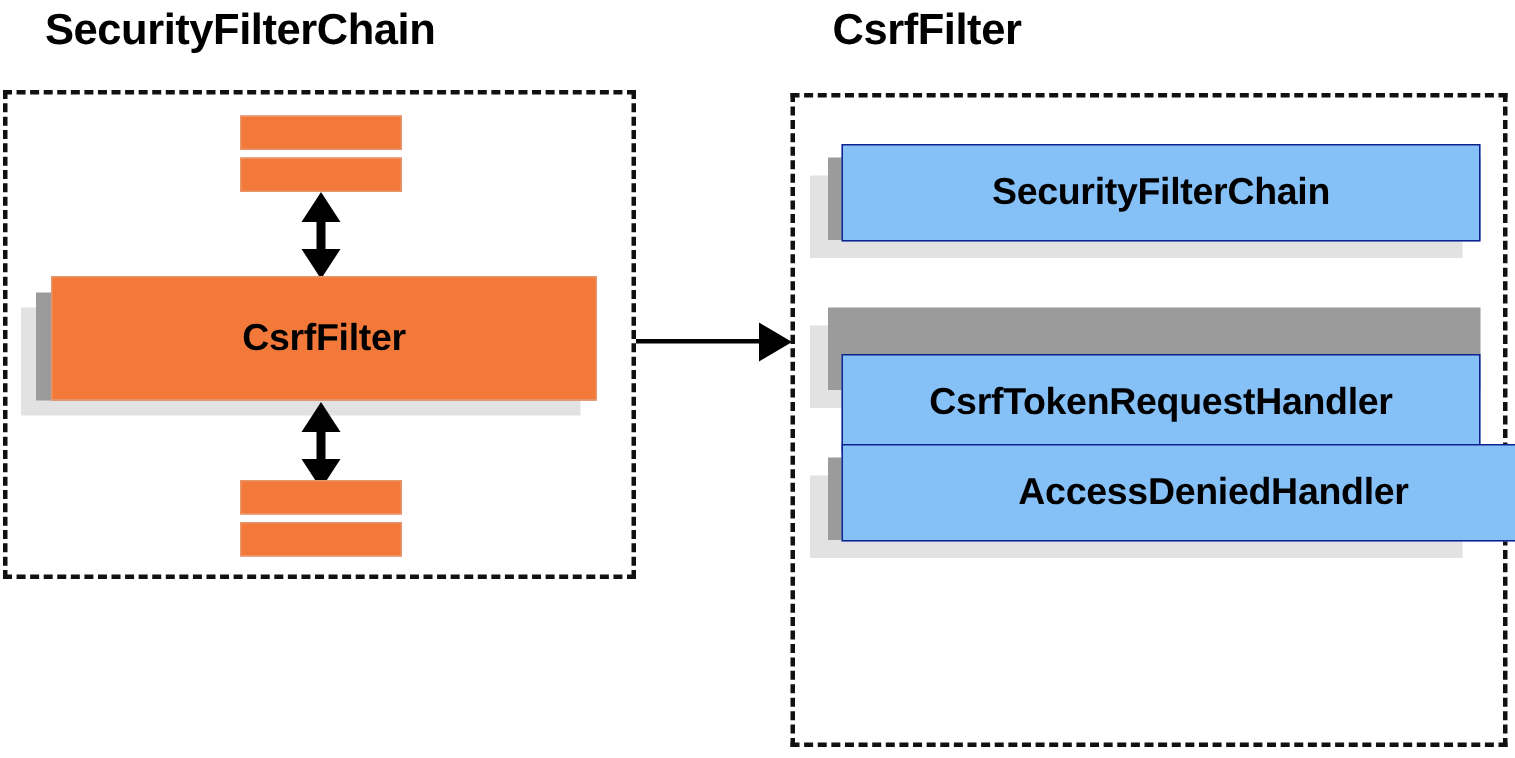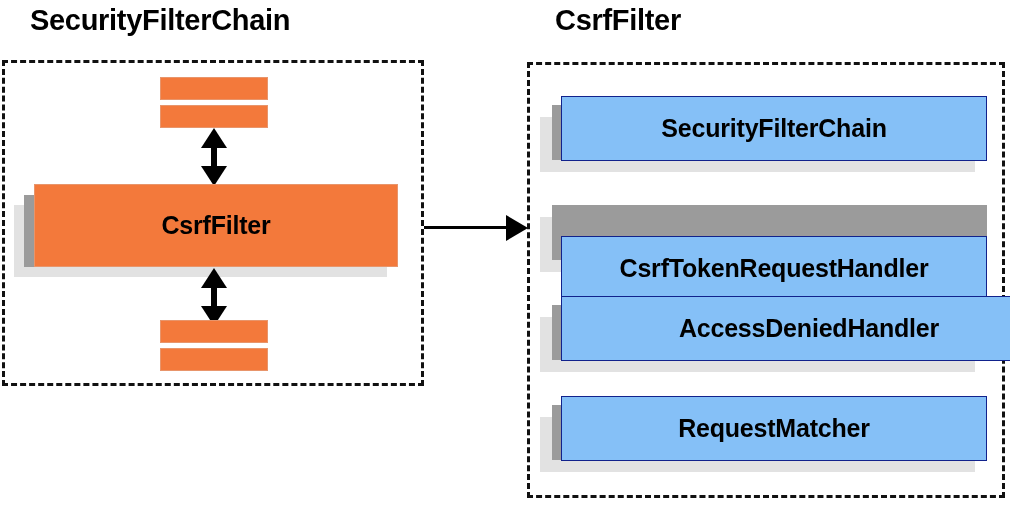--- a/index.html
+++ b/index.html
@@ -158,21 +158,14 @@
   </div>
 
   <div class="block" style="left:540px;top:296px;width:460px;height:90px;">
     <div class="sh-light" style="left:0px;top:21px;width:435px;height:55px;"></div>
     <div class="sh-dark" style="left:12px;top:9px;width:435px;height:55px;"></div>
     <div class="face face-blue" style="left:21px;top:0px;width:496px;height:65px;">
       <span class="lbl">AccessDeniedHandler</span>
     </div>
   </div>
 
-  <div class="block" style="left:540px;top:396px;width:460px;height:90px;">
-    <div class="sh-light" style="left:0px;top:21px;width:435px;height:55px;"></div>
-    <div class="sh-dark" style="left:12px;top:9px;width:435px;height:55px;"></div>
-    <div class="face face-blue" style="left:21px;top:0px;width:426px;height:65px;">
-      <span class="lbl">RequestMatcher</span>
-    </div>
-  </div>
 
 </div>
 
 </body></html>

